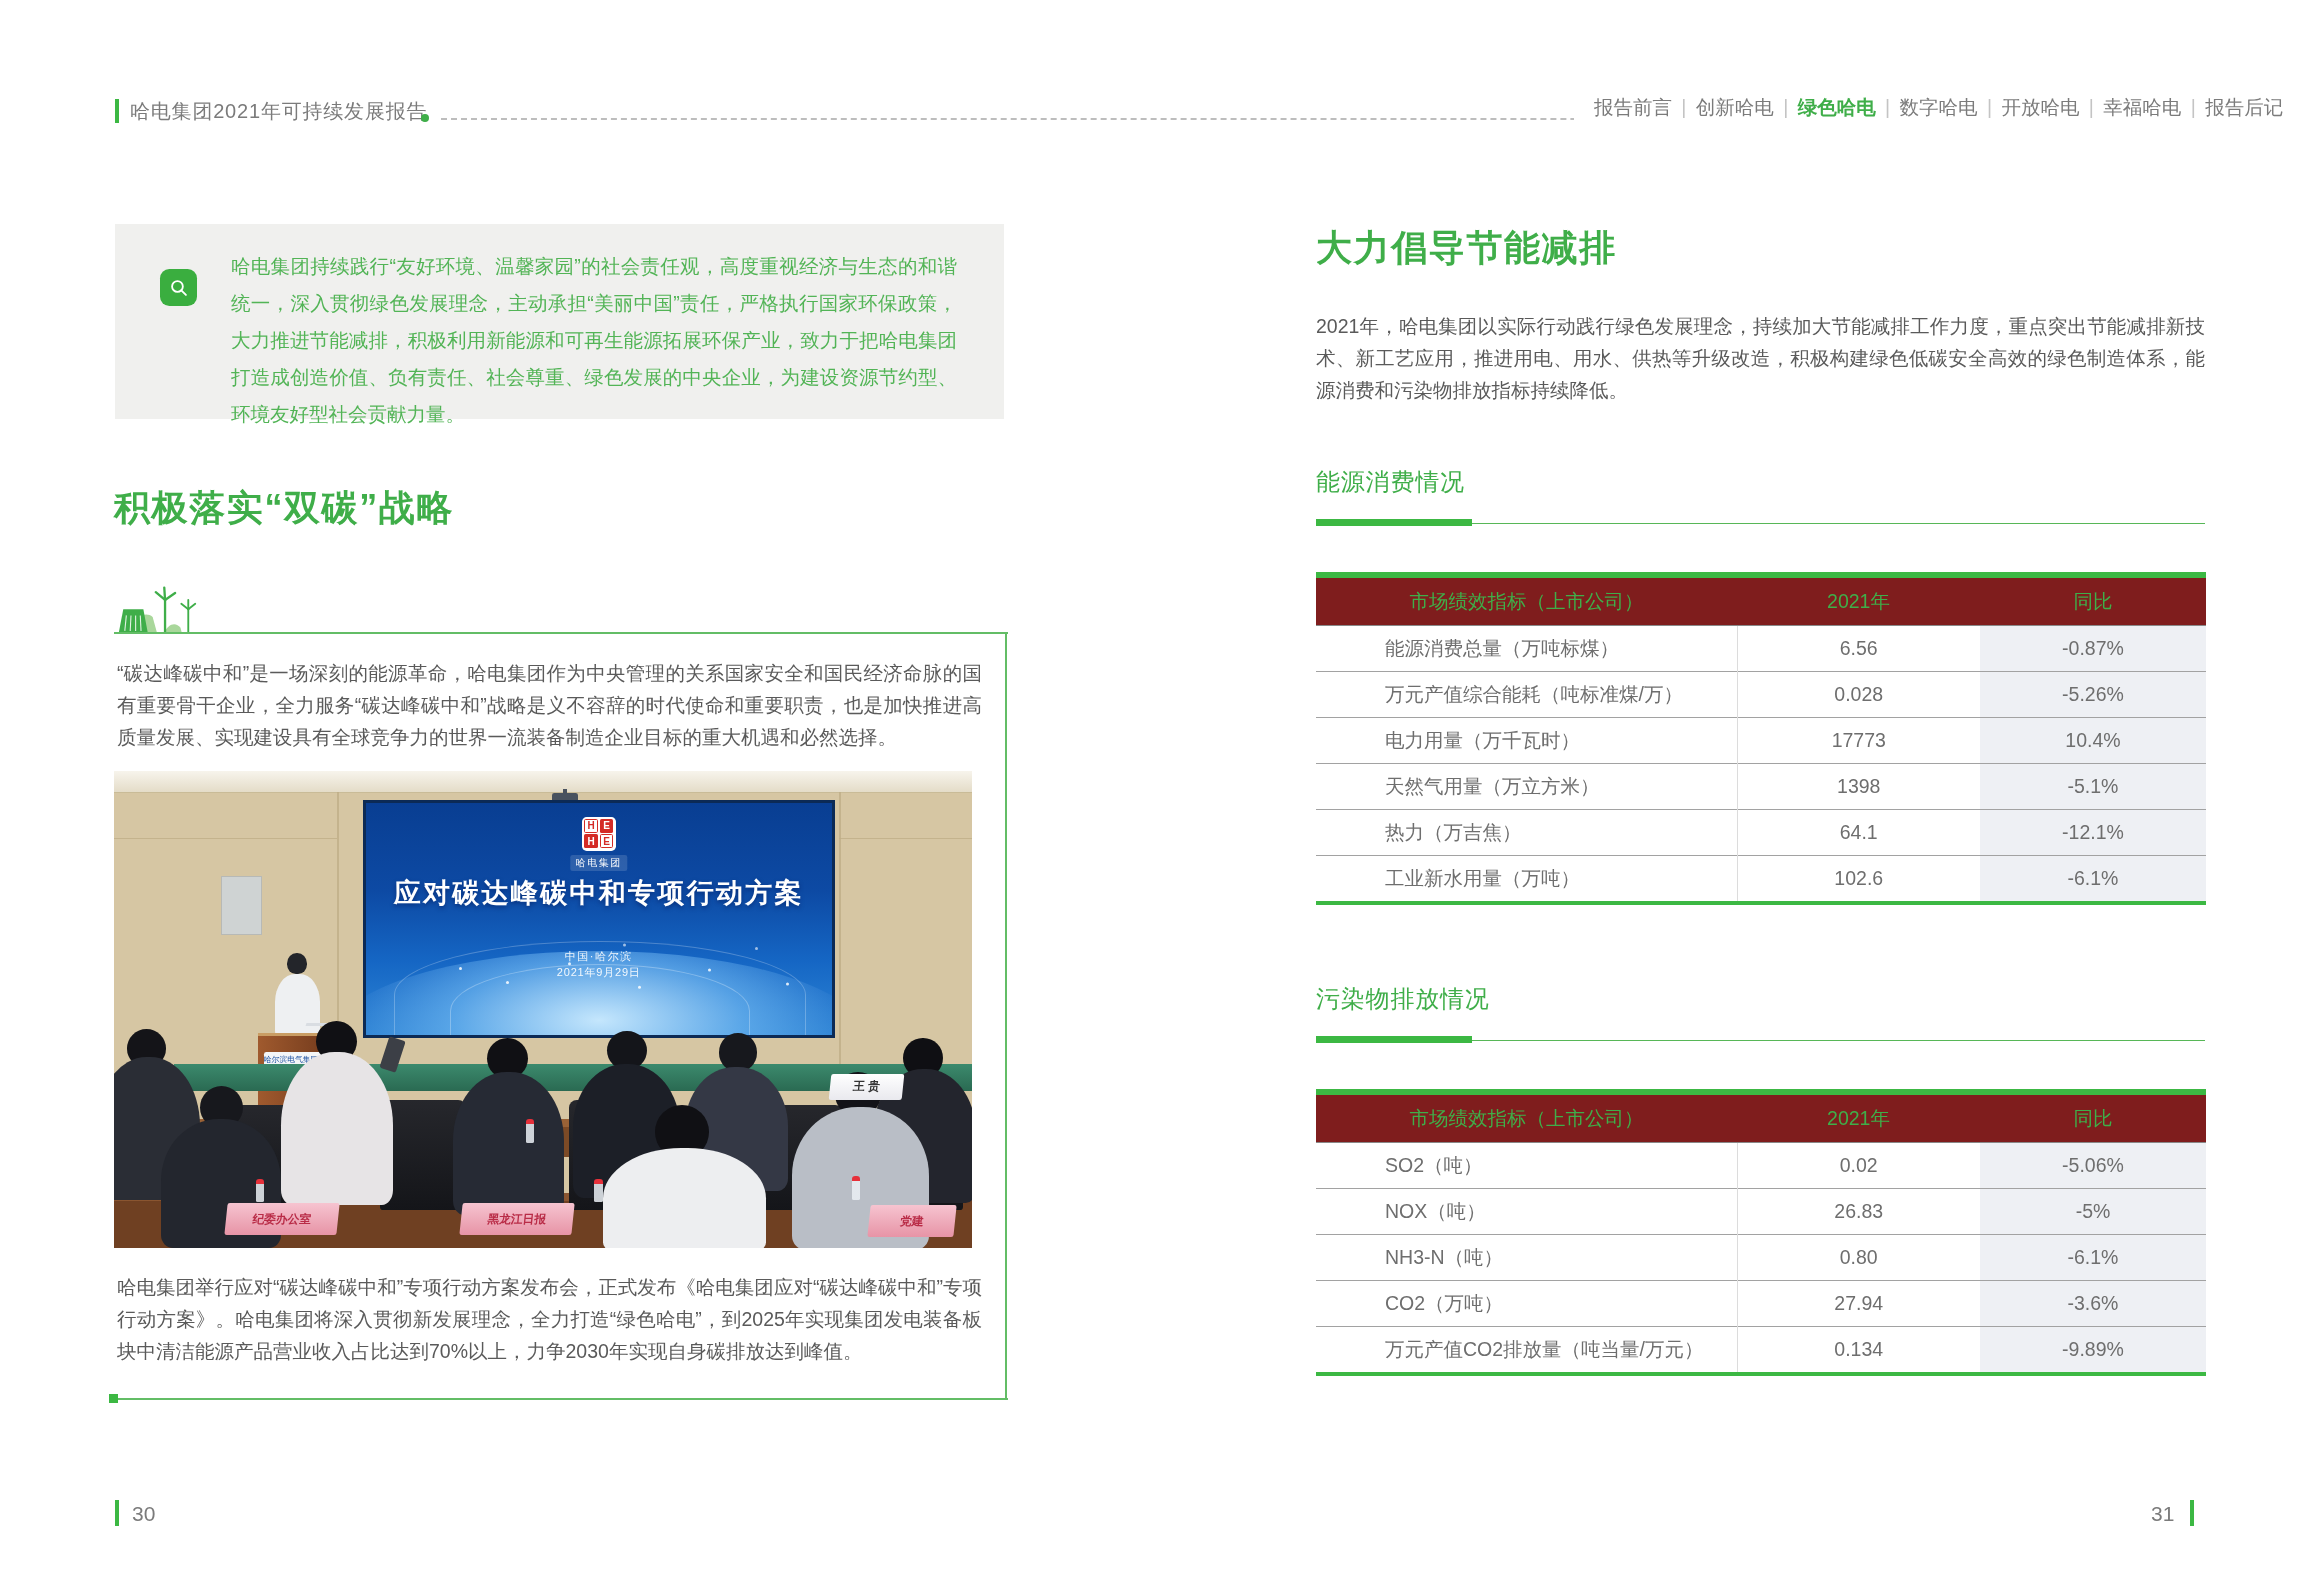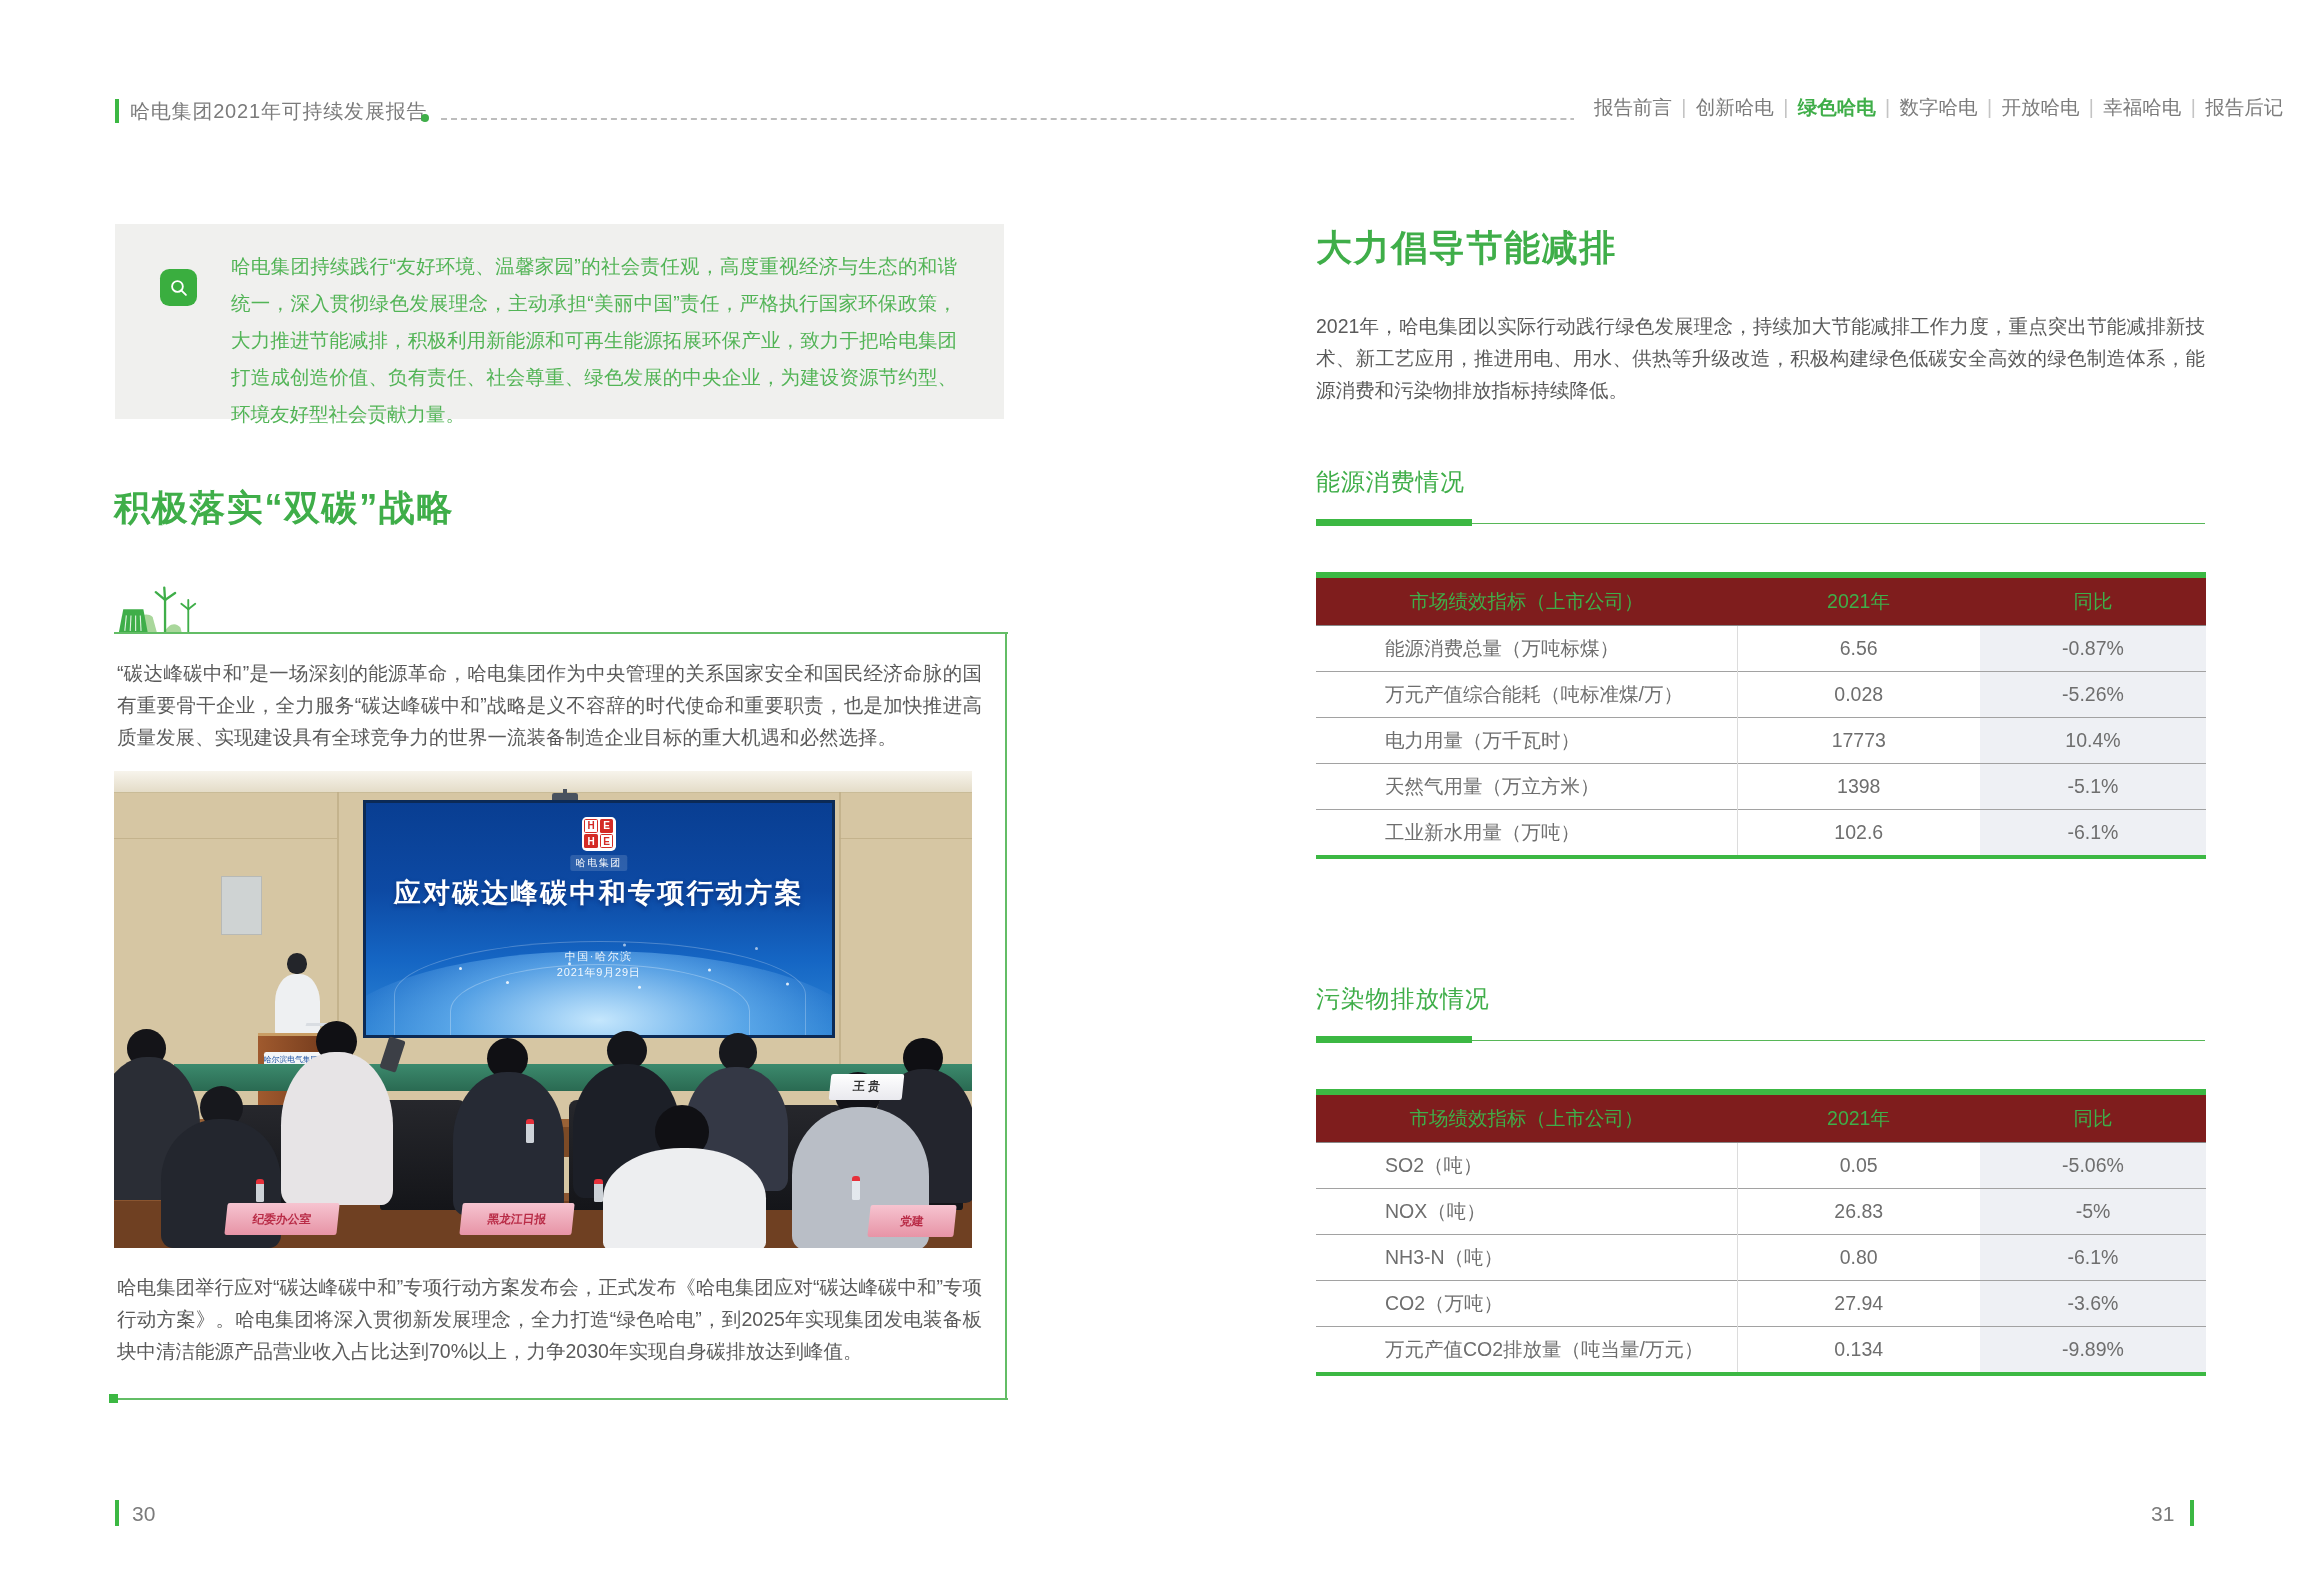--- a/index.html
+++ b/index.html
@@ -275,20 +275,25 @@
         <td class="c-label">电力用量（万千瓦时）</td>
         <td class="c-value">17773</td>
         <td class="c-yoy">10.4%</td>
       </tr>
       <tr>
         <td class="c-label">天然气用量（万立方米）</td>
         <td class="c-value">1398</td>
         <td class="c-yoy">-5.1%</td>
       </tr>
       <tr>
+        <td class="c-label">热力（万吉焦）</td>
+        <td class="c-value">64.1</td>
+        <td class="c-yoy">-12.1%</td>
+      </tr>
+      <tr>
         <td class="c-label">工业新水用量（万吨）</td>
         <td class="c-value">102.6</td>
         <td class="c-yoy">-6.1%</td>
       </tr>
     </tbody>
   </table>
 
 <div class="abs sec-title sec2-title">污染物排放情况</div>
 <div class="abs sec-rule sec2-rule">
     <span class="thick"></span>
@@ -303,21 +308,21 @@
 <thead>
       <tr>
         <th>市场绩效指标（上市公司）</th>
         <th>2021年</th>
         <th>同比</th>
       </tr>
     </thead>
     <tbody>
       <tr>
         <td class="c-label">SO2（吨）</td>
-        <td class="c-value">0.05</td>
+        <td class="c-value">0.02</td>
         <td class="c-yoy">-5.06%</td>
       </tr>
       <tr>
         <td class="c-label">NOX（吨）</td>
         <td class="c-value">26.83</td>
         <td class="c-yoy">-5%</td>
       </tr>
       <tr>
         <td class="c-label">NH3-N（吨）</td>
         <td class="c-value">0.80</td>

